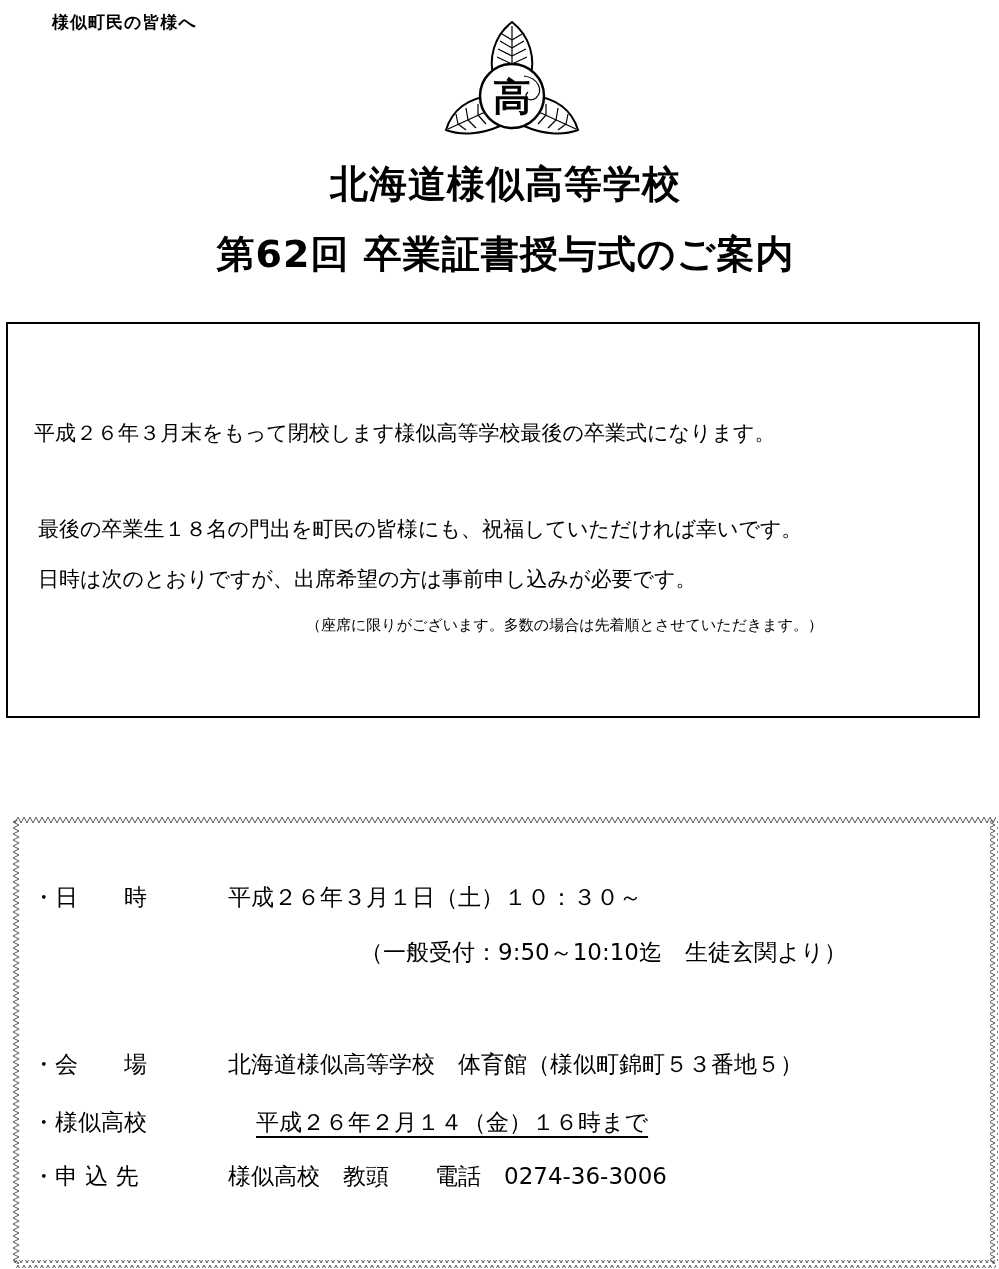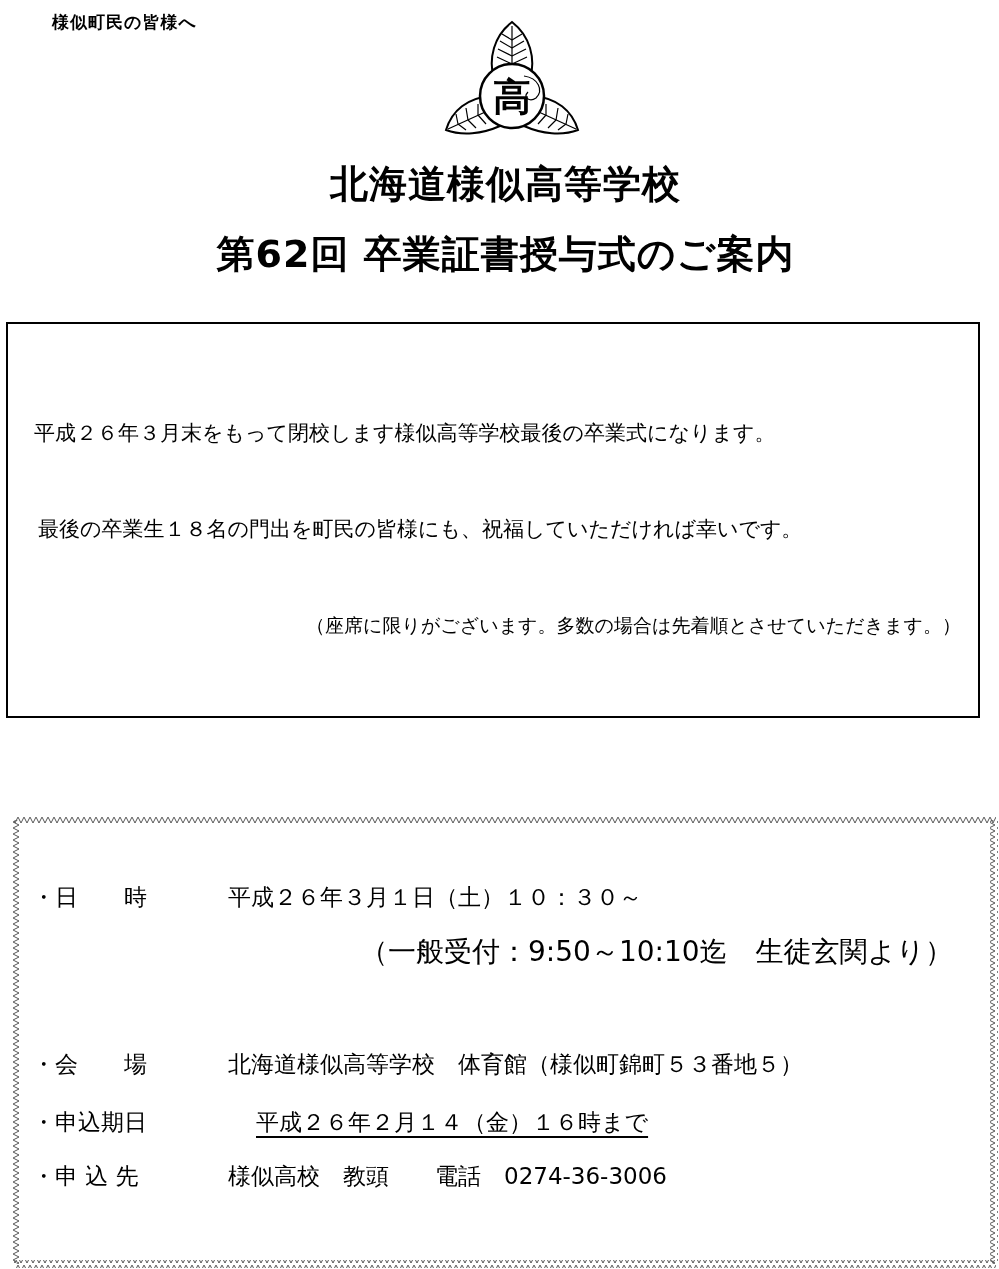--- a/index.html
+++ b/index.html
@@ -55,21 +55,21 @@
     }
     .intro-line {
       position: absolute;
       font-size: 21px;
       line-height: 30px;
       white-space: nowrap;
       letter-spacing: 0px;
     }
     .intro-note {
       position: absolute;
-      font-size: 19px;
+      font-size: 15px;
       line-height: 22px;
       white-space: nowrap;
     }
 
     .details-box {
       position: absolute;
       left: 12px;
       top: 816px;
       width: 986px;
       height: 452px;
@@ -100,21 +100,21 @@
     }
     .underline {
       text-decoration: underline;
       text-underline-offset: 6px;
       text-decoration-thickness: 2px;
       margin-left: 28px;
     }
     .detail-sub {
       position: absolute;
       left: 348px;
-      font-size: 28px;
+      font-size: 23px;
       line-height: 32px;
       white-space: pre;
     }
   </style>
 </head>
 <body>
 
 <div class="salutation">様似町民の皆様へ</div>
 
 <div class="emblem">
@@ -140,20 +140,21 @@
     <text x="70" y="92" text-anchor="middle" font-size="38" font-weight="bold" font-family="DejaVu Sans, sans-serif">高</text>
   </svg>
 </div>
 
 <div class="title title-school">北海道様似高等学校</div>
 <div class="title title-event">第62回  卒業証書授与式のご案内</div>
 
 <div class="intro-box">
   <div class="intro-line" style="left:26px; top:46px;margin-top:48px;">平成２６年３月末をもって閉校します様似高等学校最後の卒業式になります。</div>
   <div class="intro-line" style="left:30px; top:190px;">最後の卒業生１８名の門出を町民の皆様にも、祝福していただければ幸いです。</div>
+  <div class="intro-line" style="left:30px; top:240px;">日時は次のとおりですが、出席希望の方は事前申し込みが必要です。</div>
   <div class="intro-note" style="left:298px; top:290px;">（座席に限りがございます。多数の場合は先着順とさせていただきます。）</div>
 </div>
 
 <div class="details-box">
   <svg class="zigzag-border" width="986" height="452" viewBox="0 0 986 452">
     <defs>
       <pattern id="zzH" x="0" y="0" width="6" height="8" patternUnits="userSpaceOnUse">
         <polyline points="0,1 3,7 6,1" fill="none" stroke="#555" stroke-width="1"></polyline>
       </pattern>
       <pattern id="zzV" x="0" y="0" width="8" height="6" patternUnits="userSpaceOnUse">
@@ -171,21 +172,21 @@
     <span class="detail-value">平成２６年３月１日（土）１０：３０～</span>
   </div>
   <div class="detail-sub" style="top:120px;">（一般受付：9:50～10:10迄　生徒玄関より）</div>
 
   <div class="detail-row" style="top:232px;">
     <span class="detail-label">・会　　場</span>
     <span class="detail-value">北海道様似高等学校　体育館（様似町錦町５３番地５）</span>
   </div>
 
   <div class="detail-row" style="top:290px;">
-    <span class="detail-label">・申込期日</span>
+    <span class="detail-label">・様似高校</span>
     <span class="detail-value underline">平成２６年２月１４（金）１６時まで</span>
   </div>
 
   <div class="detail-row" style="top:344px;">
     <span class="detail-label">・申 込 先</span>
     <span class="detail-value">様似高校　教頭　　電話　0274-36-3006</span>
   </div>
 </div>
 
 </body></html>

